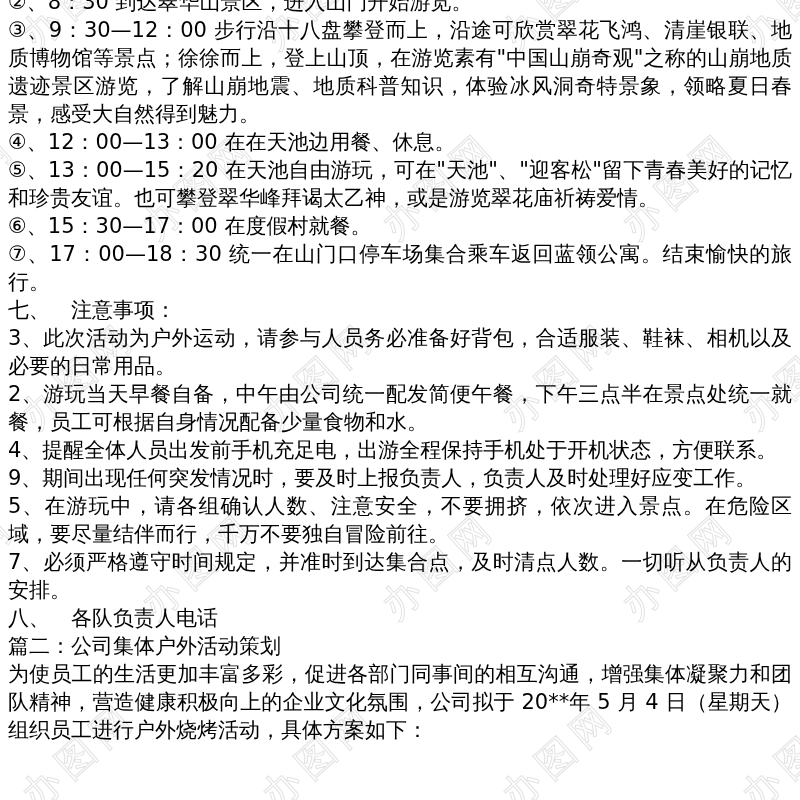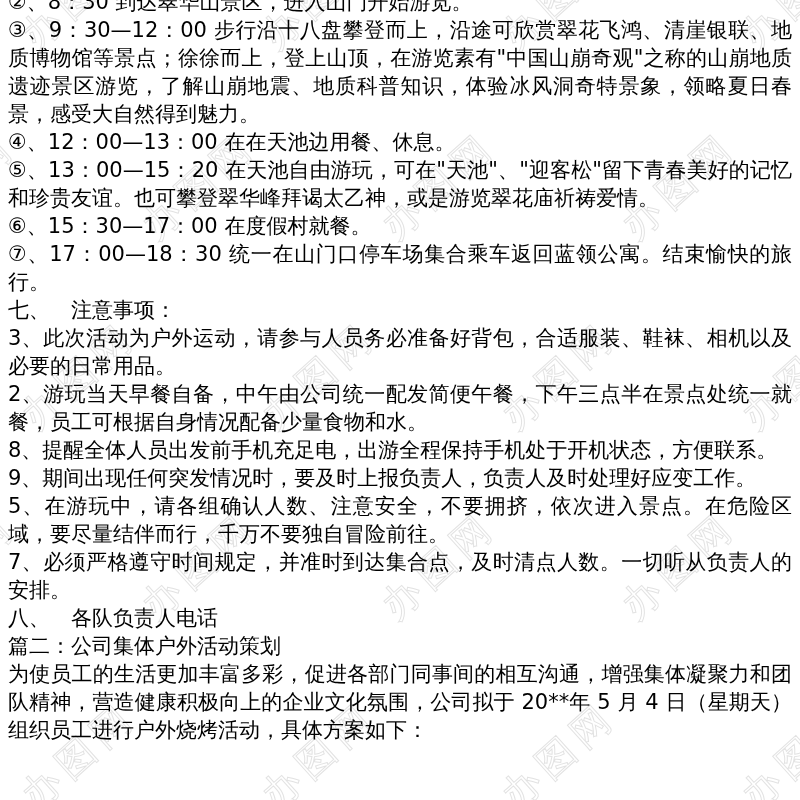--- a/index.html
+++ b/index.html
@@ -87,21 +87,21 @@
   <div class="content">
       <p><span>②、8：30 到达翠华山景区，进入山门开始游览。</span></p>
       <p><span>③、9：30—12：00 步行沿十八盘攀登而上，沿途可欣赏翠花飞鸿、清崖银联、地质博物馆等景点；徐徐而上，登上山顶，在游览素有"中国山崩奇观"之称的山崩地质遗迹景区游览，了解山崩地震、地质科普知识，体验冰风洞奇特景象，领略夏日春景，感受大自然得到魅力。</span></p>
       <p><span>④、12：00—13：00 在在天池边用餐、休息。</span></p>
       <p><span>⑤、13：00—15：20 在天池自由游玩，可在"天池"、"迎客松"留下青春美好的记忆和珍贵友谊。也可攀登翠华峰拜谒太乙神，或是游览翠花庙祈祷爱情。</span></p>
       <p><span>⑥、15：30—17：00 在度假村就餐。</span></p>
       <p><span>⑦、17：00—18：30 统一在山门口停车场集合乘车返回蓝领公寓。结束愉快的旅行。</span></p>
       <p><span class="bold">七、　注意事项：</span></p>
       <p><span>3、此次活动为户外运动，请参与人员务必准备好背包，合适服装、鞋袜、相机以及必要的日常用品。</span></p>
       <p><span>2、游玩当天早餐自备，中午由公司统一配发简便午餐，下午三点半在景点处统一就餐，员工可根据自身情况配备少量食物和水。</span></p>
-      <p><span>8、提醒全体人员出发前手机充足电，出游全程保持手机处于开机状态，方便联系。</span></p>
+      <p><span>4、提醒全体人员出发前手机充足电，出游全程保持手机处于开机状态，方便联系。</span></p>
       <p><span>9、期间出现任何突发情况时，要及时上报负责人，负责人及时处理好应变工作。</span></p>
       <p><span>5、在游玩中，请各组确认人数、注意安全，不要拥挤，依次进入景点。在危险区域，要尽量结伴而行，千万不要独自冒险前往。</span></p>
       <p><span>7、必须严格遵守时间规定，并准时到达集合点，及时清点人数。一切听从负责人的安排。</span></p>
       <p><span class="bold">八、　各队负责人电话</span></p>
       <p><span class="bold">篇二：公司集体户外活动策划</span></p>
       <p><span>为使员工的生活更加丰富多彩，促进各部门同事间的相互沟通，增强集体凝聚力和团队精神，营造健康积极向上的企业文化氛围，公司拟于 20**年 5 月 4 日（星期天）组织员工进行户外烧烤活动，具体方案如下：</span></p>
     </div>
 </div>
 
 </body></html>

